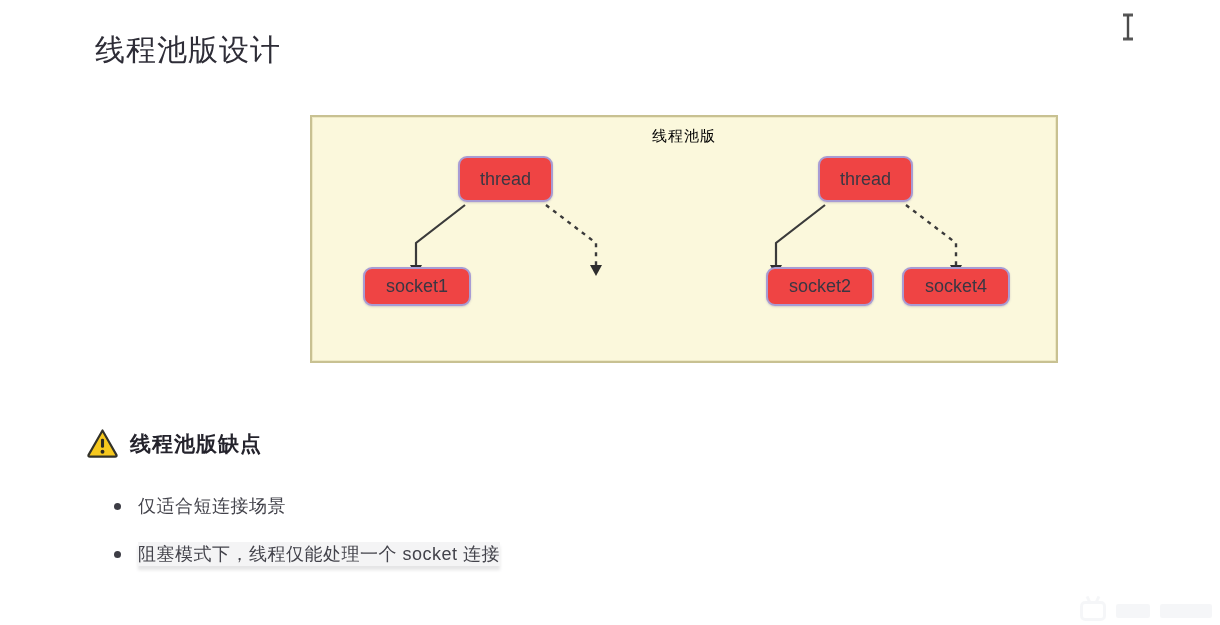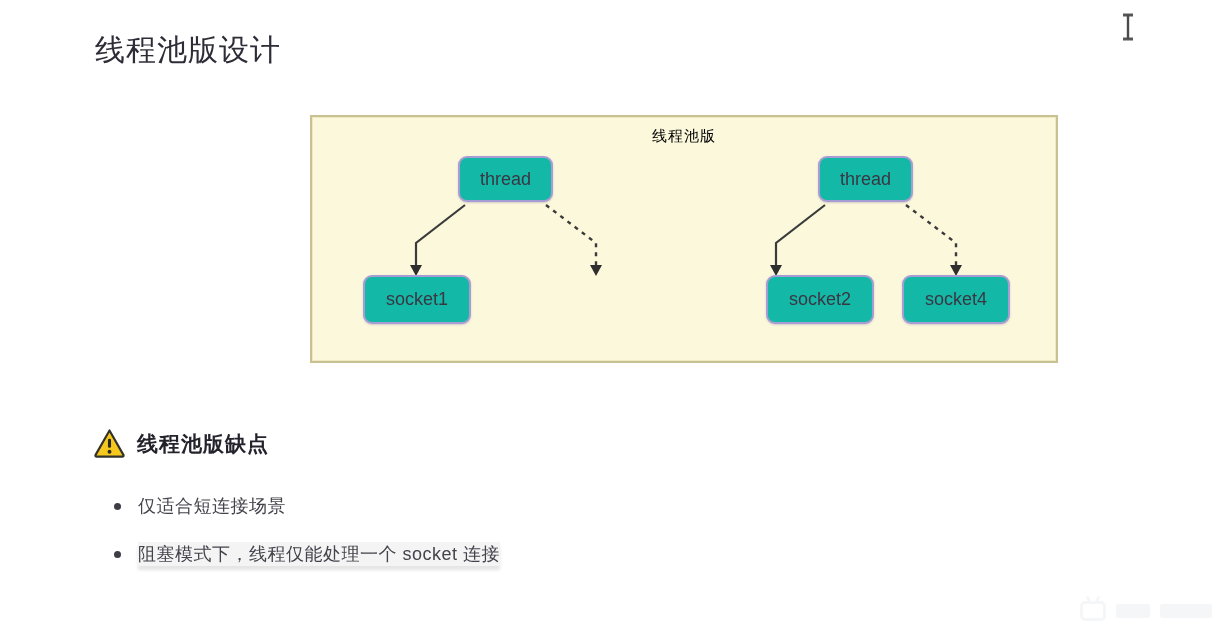--- a/index.html
+++ b/index.html
@@ -9,34 +9,34 @@
   
   #page-title { position:absolute; left:95px; top:30px; font-size:30px; font-weight:normal; color:#2e2d37; letter-spacing:1px; }
 
   
   #diagram { position:absolute; left:310px; top:115px; width:748px; height:248px;
              background:#fbf8dc; border:2px solid #c8c192; box-shadow: inset 0 0 0 1px #eee9c4; }
   #diagram-label { position:absolute; top:10px; left:0; width:100%; text-align:center;
                    font-size:15px; color:#000000; letter-spacing:1px; }
   #arrows { position:absolute; left:0; top:0; width:748px; height:248px; }
 
-  .node { position:absolute; background:#14b8a6; border:2px solid #a89cd4; border-radius:9px;
+  .node { position:absolute; background:#ef4444; border:2px solid #a89cd4; border-radius:9px;
           display:flex; align-items:center; justify-content:center;
           font-size:18px; color:#3a3743; box-shadow:0 1px 2px rgba(120,110,160,0.3); }
   .thread { width:95px; height:46px; top:39px; }
   #thread-1 { left:146px; }
   #thread-2 { left:506px; }
-  .socket { width:108px; height:49px; top:158px; }
+  .socket { width:108px; height:39px; top:150px; }
   #socket-1 { left:51px; }
   #socket-3 { left:230px; }
   #socket-2 { left:410px;margin-left:44px; }
   #socket-4 { left:590px; }
 
   
-  #warning-head { position:absolute; left:93px; top:428px; display:flex; align-items:center; }
+  #warning-head { position:absolute; left:86px; top:428px; display:flex; align-items:center; }
   #warning-icon { width:33px; height:31px; margin-right:11px; }
   #warning-title { font-size:21px; font-weight:bold; color:#24232c; letter-spacing:1px; }
 
   #bullet-list { position:absolute; left:114px; top:494px; list-style:none; }
   .bullet-row { display:flex; align-items:flex-start; margin-bottom:24px; }
   .bullet-dot { width:7px; height:7px; border-radius:50%; background:#3d3d45; margin:9px 17px 0 0; flex:0 0 auto; }
   .bullet-text { font-size:18px; color:#43434b; letter-spacing:0.5px; }
   .hl { background:rgba(185,185,190,0.16); box-shadow:0 4px 3px rgba(160,160,165,0.28); }
 
   

